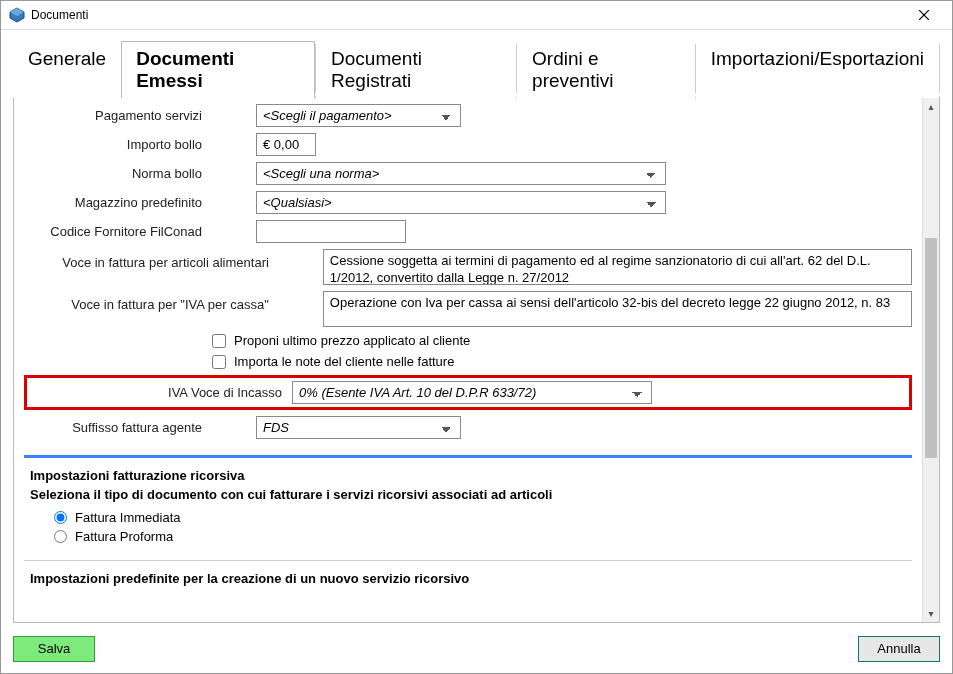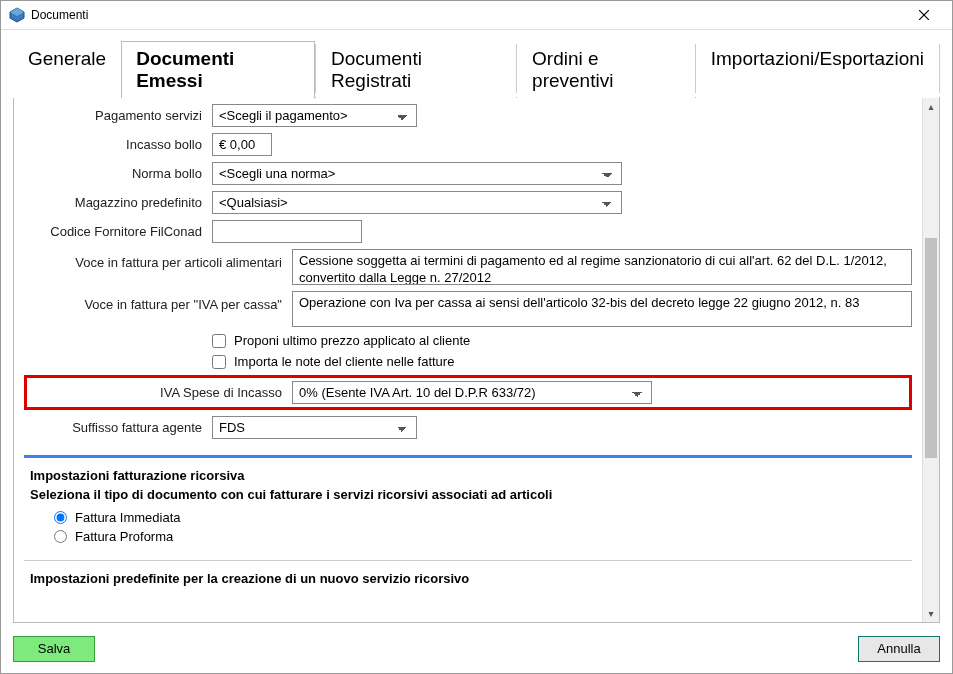--- a/index.html
+++ b/index.html
@@ -13,26 +13,26 @@
 .tabs { display: flex; border-bottom: 1px solid #bbb; margin-bottom: 0; position: relative; z-index: 2;}
 .tab { padding: 6px 14px; font-size: 19px; cursor: pointer; border: 1px solid transparent; border-bottom: none; position: relative; top: 1px; background:#fff;}
 .tab.active { border-color: #bbb; background: #fff; font-weight: 600; }
 .tab-sep { width:1px; background:#ccc; margin: 4px 0;}
 .pane-wrap { flex:1; border:1px solid #bbb; border-top:none; display:flex; overflow:hidden;}
 .pane { flex: 1; padding: 6px 10px 4px 10px; overflow-y: auto; overflow-x: hidden; }
 .scrollbar-fake { width: 17px; background: #f0f0f0; border-left: 1px solid #ddd; display:flex; flex-direction:column;}
 .scrollbar-fake .arrow { height: 17px; display:flex;align-items:center;justify-content:center; color:#555; font-size:10px;}
 .scrollbar-fake .track { flex:1; position:relative;}
 .scrollbar-fake .thumb { position:absolute; left:2px; right:2px; top: 25%; height: 45%; background:#c0c0c0;}
-.row { display: flex; align-items: center; margin-bottom: 6px; }
+.row { display: flex; align-items: center; margin-bottom: 6px; gap: 44px; }
 .row.align-top { align-items: flex-start; }
 .row.align-top .label { padding-top: 6px; }
 .label { width: 268px; text-align: right; padding-right: 10px; font-size: 13px; color: #222;}
 .select, .textinput, .textarea { border: 1px solid #888; background: #fff; font-family: inherit; font-size: 13px; padding: 3px 6px; }
-.select { appearance: none; -webkit-appearance: none; background-image: linear-gradient(45deg, transparent 50%, #555 50%), linear-gradient(135deg, #555 50%, transparent 50%); background-position: calc(100% - 14px) 10px, calc(100% - 9px) 10px; background-size: 5px 5px, 5px 5px; background-repeat: no-repeat; padding-right: 16px;}
+.select { appearance: none; -webkit-appearance: none; background-image: linear-gradient(45deg, transparent 50%, #555 50%), linear-gradient(135deg, #555 50%, transparent 50%); background-position: calc(100% - 14px) 10px, calc(100% - 9px) 10px; background-size: 5px 5px, 5px 5px; background-repeat: no-repeat; padding-right: 16px; font-style: italic;}
 .textarea { resize: none; height: 36px; line-height: 1.3; }
 .chk-row { display: flex; align-items: center; margin-left: 188px; margin-bottom: 6px; }
 .chk-row input[type=checkbox] { margin-right: 8px; width:14px; height:14px;}
 .highlight-row { border: 3px solid #d00; padding: 3px 4px; margin: 2px 0 6px 0; display:flex; align-items:center;}
 .highlight-row .label { width: 261px;}
 .section { margin-top: 16px; padding-top: 10px; border-top: 3px solid #3b82f6; }
 .section-title { font-weight: 700; font-size: 13px; margin-bottom: 4px; padding-left: 6px;}
 .section-sub { font-weight: 700; font-size: 13px; margin-bottom: 8px; padding-left: 6px;}
 .radio-row { display: flex; align-items: center; margin-left: 30px; margin-bottom: 4px; }
 .radio-row input[type=radio] { margin-right: 8px; }
@@ -79,21 +79,21 @@
 
     <div class="pane-wrap">
     <div class="pane">
 
       <div class="row">
         <div class="label" style="width:188px;">Pagamento servizi</div>
         <select class="select" style="width:205px;"><option>&lt;Scegli il pagamento&gt;</option></select>
       </div>
 
       <div class="row">
-        <div class="label" style="width:188px;">Incasso bollo</div>
+        <div class="label" style="width:188px;">Importo bollo</div>
         <input class="textinput" style="width: 60px;" value="€ 0,00">
       </div>
 
       <div class="row">
         <div class="label" style="width:188px;">Norma bollo</div>
         <select class="select" style="width:410px;"><option>&lt;Scegli una norma&gt;</option></select>
       </div>
 
       <div class="row">
         <div class="label" style="width:188px;">Magazzino predefinito</div>
@@ -119,21 +119,21 @@
         <input type="checkbox" style="">
         <span>Proponi ultimo prezzo applicato al cliente</span>
       </div>
 
       <div class="chk-row">
         <input type="checkbox" style="">
         <span>Importa le note del cliente nelle fatture</span>
       </div>
 
       <div class="highlight-row">
-        <div class="label">IVA Spese di Incasso</div>
+        <div class="label">IVA Voce di Incasso</div>
         <select class="select" style="width:360px;"><option>0% (Esente IVA Art. 10 del D.P.R 633/72)</option></select>
       </div>
 
       <div class="row">
         <div class="label" style="width:188px;">Suffisso fattura agente</div>
         <select class="select" style="width:205px;"><option>FDS</option></select>
       </div>
 
       <div class="section">
         <div class="section-title">Impostazioni fatturazione ricorsiva</div>

